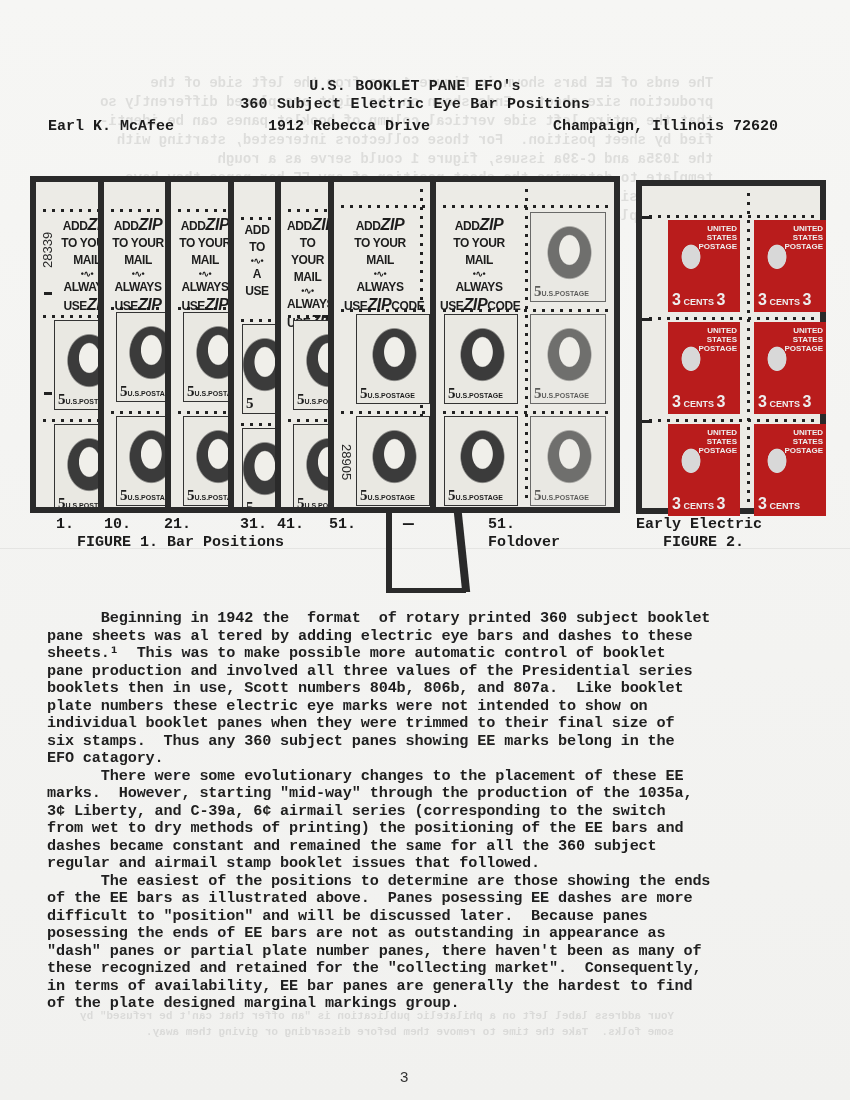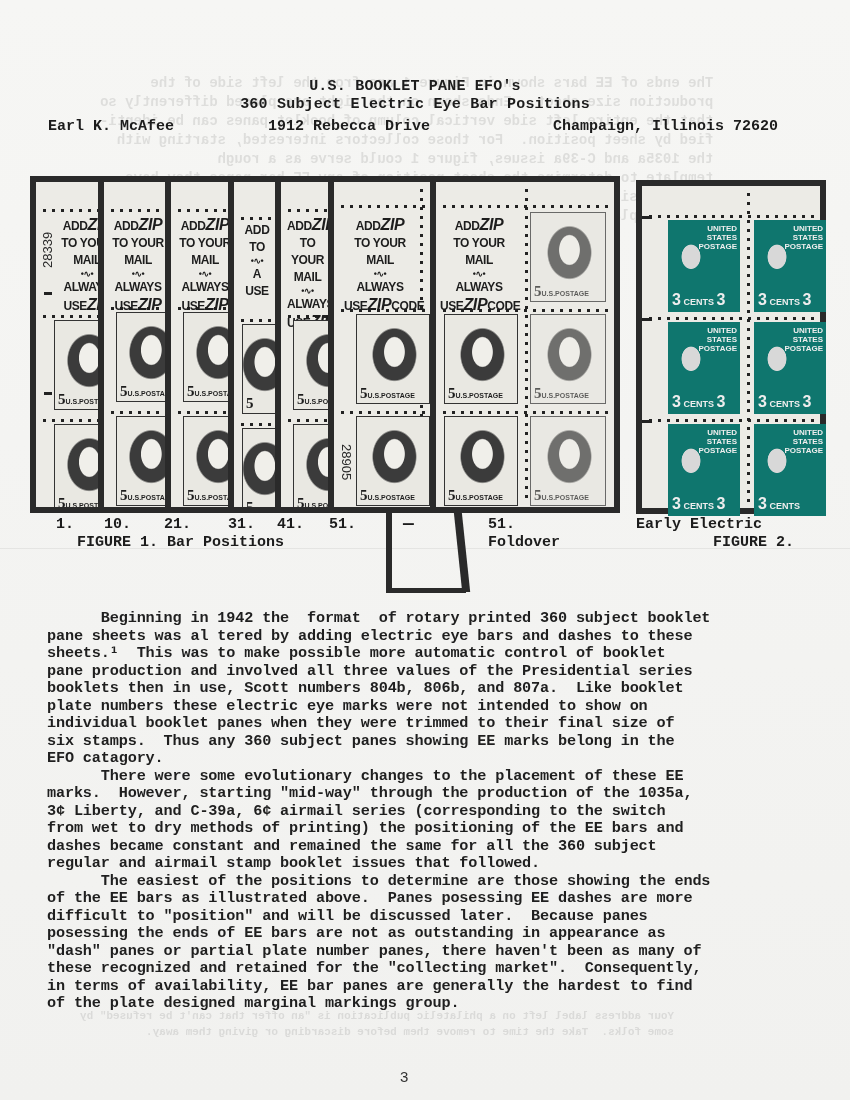--- a/index.html
+++ b/index.html
@@ -88,21 +88,21 @@
     }
     .plate-num.flip { transform: rotate(90deg); }
     .ee-bar { position: absolute; width: 8px; height: 3px; background: #222; }
 
     
     .fig2 {
       position: absolute; top: 8px; left: 606px; width: 190px; height: 334px;
       border: 6px solid #2a2a2a; background: #ecebe6;
     }
     .jstamp {
-      position: absolute; width: 72px; height: 92px; background: #0f766e;
+      position: absolute; width: 72px; height: 92px; background: #b91c1c;
       color: #eee; font-family: "Liberation Sans", sans-serif; font-weight: bold;
     }
     .jstamp .us { position: absolute; right: 3px; top: 4px; font-size: 8px; line-height: 9px; text-align: right; }
     .jstamp .head {
       position: absolute; left: 8px; top: 20px; width: 30px; height: 42px;
       background: radial-gradient(ellipse 14px 18px at 50% 40%, #d8d8d8 0 65%, transparent 70%);
       border-radius: 40% 40% 20% 20%;
     }
     .jstamp .cents { position: absolute; left: 4px; bottom: 3px; right: 4px; font-size: 9px; white-space: nowrap; }
     .jstamp .cents b { font-size: 16px; }
@@ -368,30 +368,30 @@
   </div>
 
   <div class="connector" style="left:386px; top:508px; width:6px; height:85px;"></div>
   <div class="connector" style="left:458px; top:512px; width:8px; height:80px; transform:skewX(6deg);"></div>
   <div class="connector" style="left:386px; top:588px; width:80px; height:5px;"></div>
   <div class="connector" style="left:386px; top:508px; width:50px; height:4px;"></div>
 
   <div class="cap" style="left:56px; top:516px">1.</div>
   <div class="cap" style="left:104px; top:516px">10.</div>
   <div class="cap" style="left:164px; top:516px">21.</div>
-  <div class="cap" style="left:228px; top:516px">31.</div>
+  <div class="cap" style="left:240px; top:516px">31.</div>
   <div class="cap" style="left:277px; top:516px">41.</div>
   <div class="cap" style="left:329px; top:516px">51.</div>
   <div class="cap" style="left:403px; top:514px; font-size:18px">—</div>
   <div class="cap" style="left:488px; top:516px">51.</div>
   <div class="cap" style="left:636px; top:516px">Early Electric</div>
 
   <div class="cap" style="left:77px; top:534px">FIGURE 1.  Bar Positions</div>
   <div class="cap" style="left:488px; top:534px">Foldover</div>
-  <div class="cap" style="left:713px; top:534px">FIGURE 2.</div>
+  <div class="cap" style="left:663px; top:534px">FIGURE 2.</div>
 
   <div class="body-text">
     <p>      Beginning in 1942 the  format  of rotary printed 360 subject booklet
 pane sheets was al tered by adding electric eye bars and dashes to these
 sheets.¹  This was to make possible more automatic control of booklet
 pane production and involved all three values of the Presidential series
 booklets then in use, Scott numbers 804b, 806b, and 807a.  Like booklet
 plate numbers these electric eye marks were not intended to show on
 individual booklet panes when they were trimmed to their final size of
 six stamps.  Thus any 360 subject panes showing EE marks belong in the

